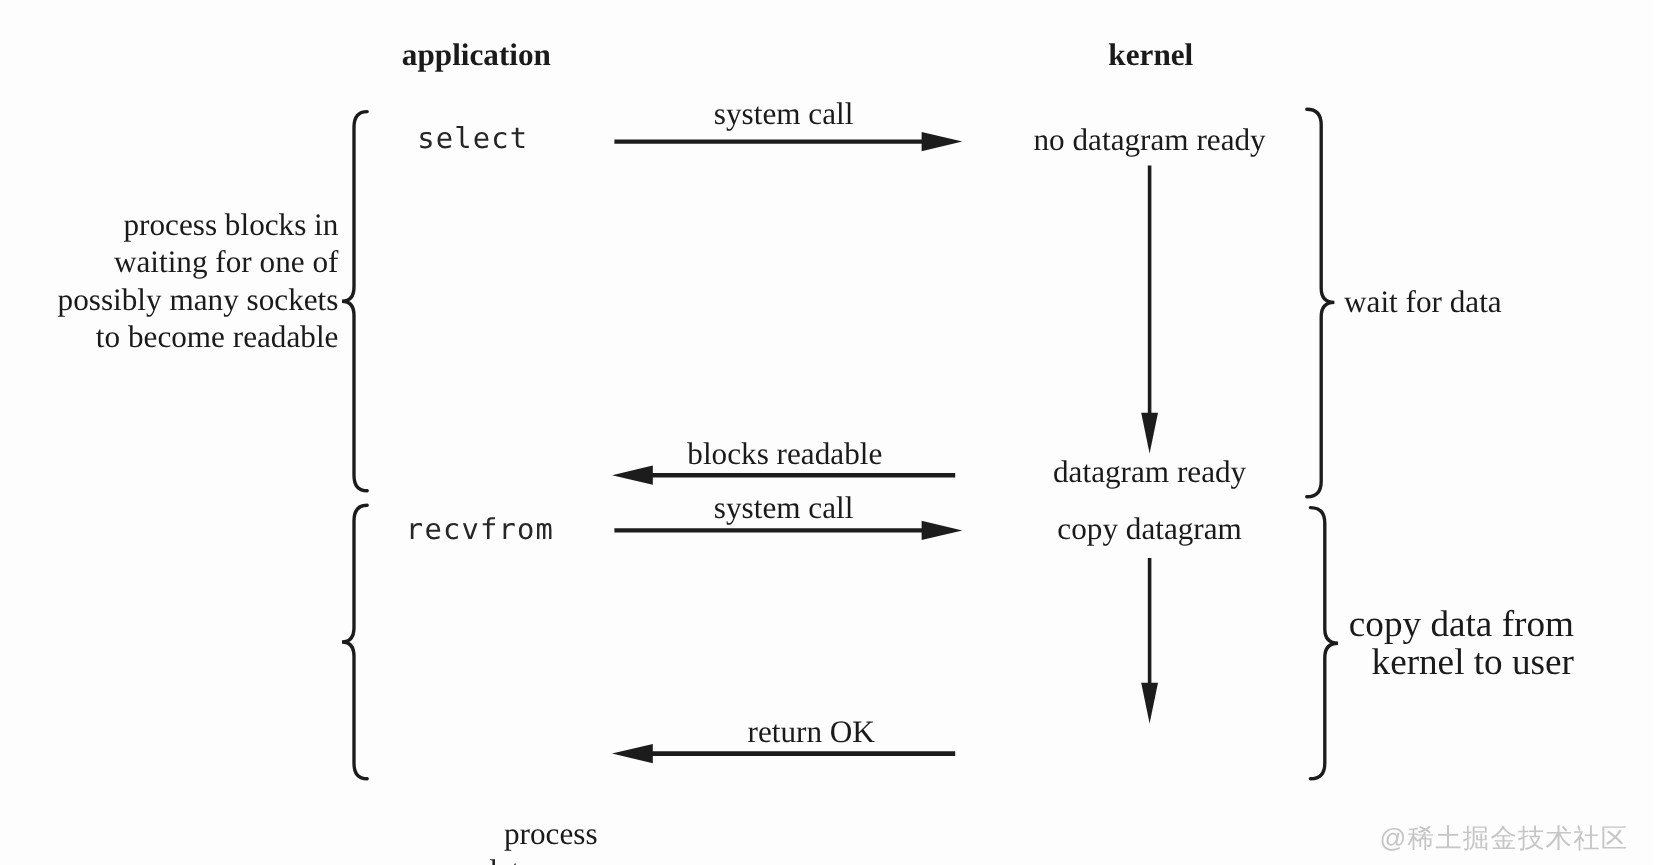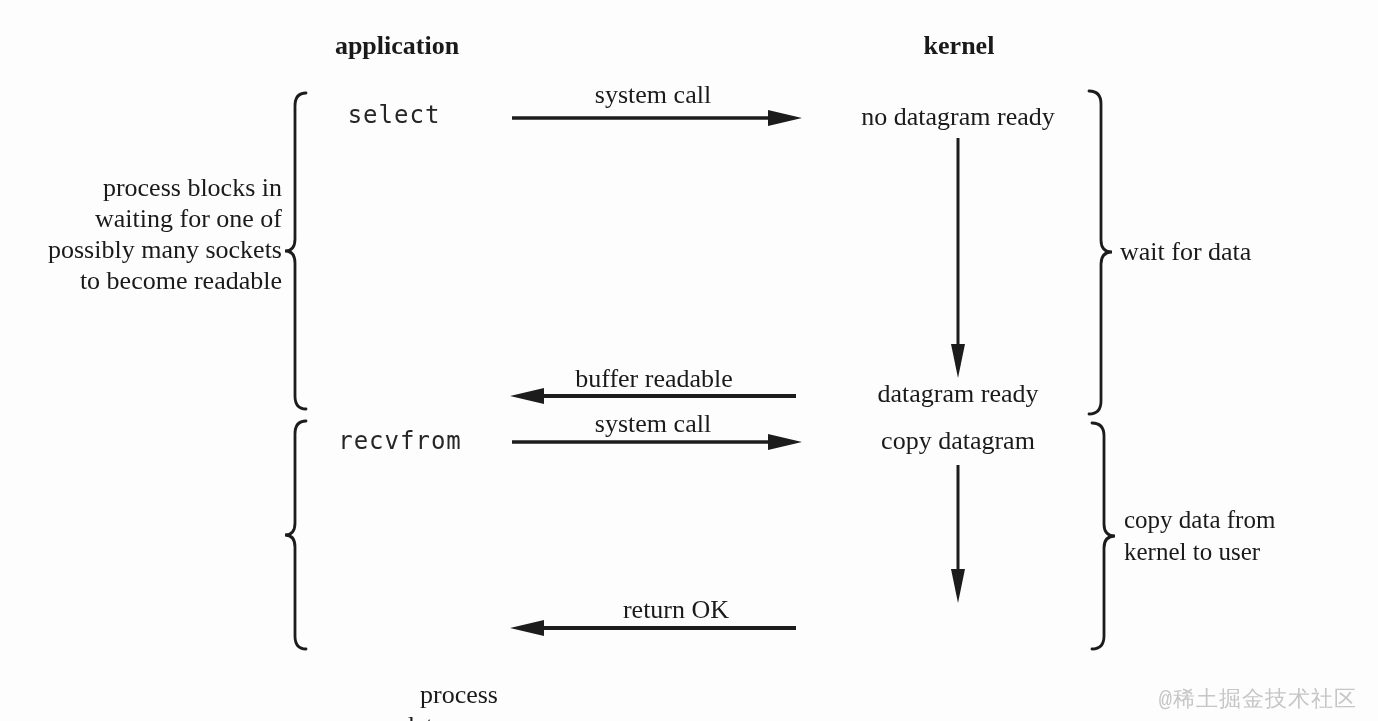--- a/index.html
+++ b/index.html
@@ -11,22 +11,22 @@
   .abs{position:absolute;}
   .ctr{transform:translateX(-50%);text-align:center;}
   .serif{font-size:26px;line-height:30px;white-space:nowrap;}
   .hdr{font-size:26px;font-weight:bold;white-space:nowrap;}
   .mono{font-family:"DejaVu Sans Mono","Liberation Mono",monospace;
         font-size:24px;letter-spacing:1px;color:#262626;white-space:nowrap;}
   .blockL{text-align:right;font-size:26px;line-height:31px;}
   .blockL .ln{white-space:nowrap;}
   .mono-inline{font-family:"DejaVu Sans Mono","Liberation Mono",monospace;
         font-size:23px;letter-spacing:0.5px;}
-  .annR{font-size:25px;line-height:32px;text-align:left;}
-  .watermark{font-family:Liberation Mono, monospace;
+  .annR{font-size:31px;line-height:32px;text-align:right;}
+  .watermark{font-family:Liberation Sans, sans-serif;
         font-size:22px;color:#c6c6c6;letter-spacing:1px;white-space:nowrap;}
   svg{display:block;overflow:visible;}
   .stroke{stroke:#1c1c1c;fill:none;}
   .fillk{fill:#1c1c1c;stroke:none;}
 </style>
 </head>
 <body>
 
 <div class="stage">
 
@@ -69,21 +69,21 @@
   <div class="abs annR" style="left:1124px;top:504px;">
     <div class="ln">copy data from</div>
     <div class="ln">kernel to user</div>
   </div>
 
   <div class="abs ctr serif" style="left:958px;top:102px;">no datagram ready</div>
   <div class="abs ctr serif" style="left:958px;top:379px;">datagram ready</div>
   <div class="abs ctr serif" style="left:958px;top:426px;">copy datagram</div>
 
   <div class="abs ctr serif" style="left:653px;top:80px;">system call</div>
-  <div class="abs ctr serif" style="left:654px;top:364px;">buffer readable</div>
+  <div class="abs ctr serif" style="left:654px;top:364px;">blocks readable</div>
   <div class="abs ctr serif" style="left:653px;top:409px;">system call</div>
   <div class="abs ctr serif" style="left:676px;top:595px;">return OK</div>
 
   <svg class="abs" style="left:510px;top:106px;" width="292" height="24">
     <line class="stroke" stroke-width="3.4" x1="2" y1="12" x2="260" y2="12"></line>
     <polygon class="fillk" points="258,4 292,12 258,20"></polygon>
   </svg>
   <svg class="abs" style="left:508px;top:384px;" width="290" height="24">
     <line class="stroke" stroke-width="3.8" x1="34" y1="12" x2="288" y2="12"></line>
     <polygon class="fillk" points="36,4 2,12 36,20"></polygon>

